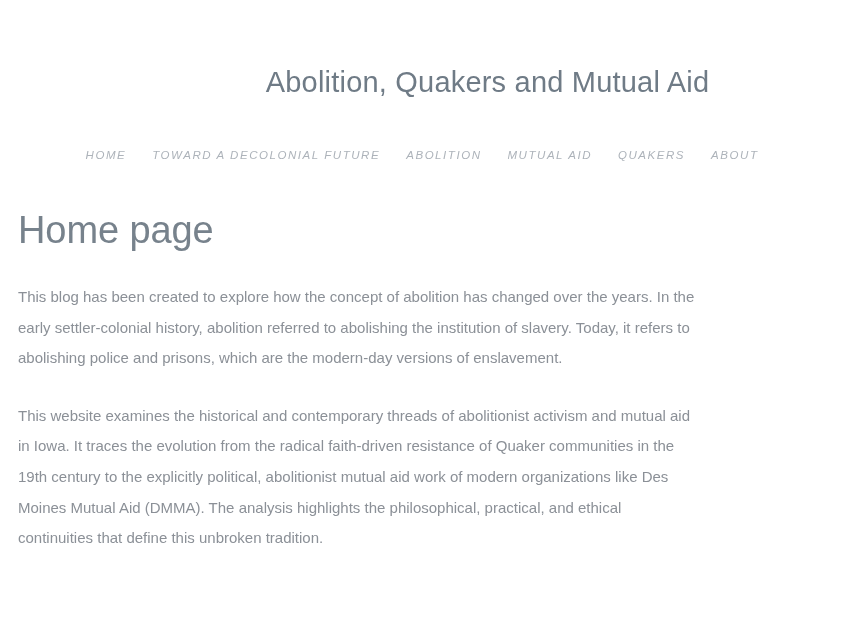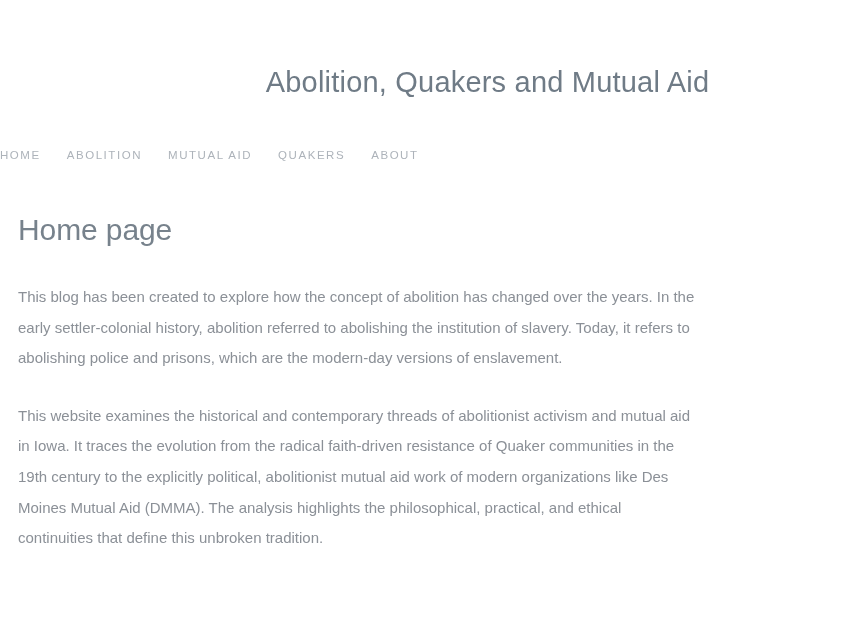--- a/index.html
+++ b/index.html
@@ -49,22 +49,23 @@
   }
 
   
   .site-nav {
     position: absolute;
     top: 136px;
     left: 0;
     width: 844px;
     height: 20px;
     display: flex;
-    justify-content: flex-start;
+    justify-content: center;
     align-items: center;
+    font-style: italic;
   }
 
   .nav-list {
     display: flex;
     align-items: center;
     gap: 26px;
     margin: 0;
     padding: 0;
     list-style: none;
   }
@@ -86,21 +87,21 @@
   .content {
     position: absolute;
     top: 212px;
     left: 18px;
     width: 680px;
   }
 
   .page-title {
     margin: 0 0 34px 0;
     font-family: "Liberation Sans", sans-serif;
-    font-size: 30px;
+    font-size: 38px;
     font-weight: 400;
     line-height: 36px;
     letter-spacing: -0.1px;
     color: #77828c;
   }
 
   .body-paragraph {
     margin: 0 0 27px 0;
     font-family: "Liberation Sans", sans-serif;
     font-size: 15px;
@@ -117,20 +118,23 @@
 
   <header class="site-header">
     <h1 class="site-title">Abolition, Quakers and Mutual Aid</h1>
 
     <nav class="site-nav">
       <ul class="nav-list">
         <li>
           <a class="nav-item" href="#">HOME</a>
         </li>
         <li>
+          <a class="nav-item" href="#">TOWARD A DECOLONIAL FUTURE</a>
+        </li>
+        <li>
           <a class="nav-item" href="#">ABOLITION</a>
         </li>
         <li>
           <a class="nav-item" href="#">MUTUAL AID</a>
         </li>
         <li>
           <a class="nav-item" href="#">QUAKERS</a>
         </li>
         <li>
           <a class="nav-item" href="#">ABOUT</a>

